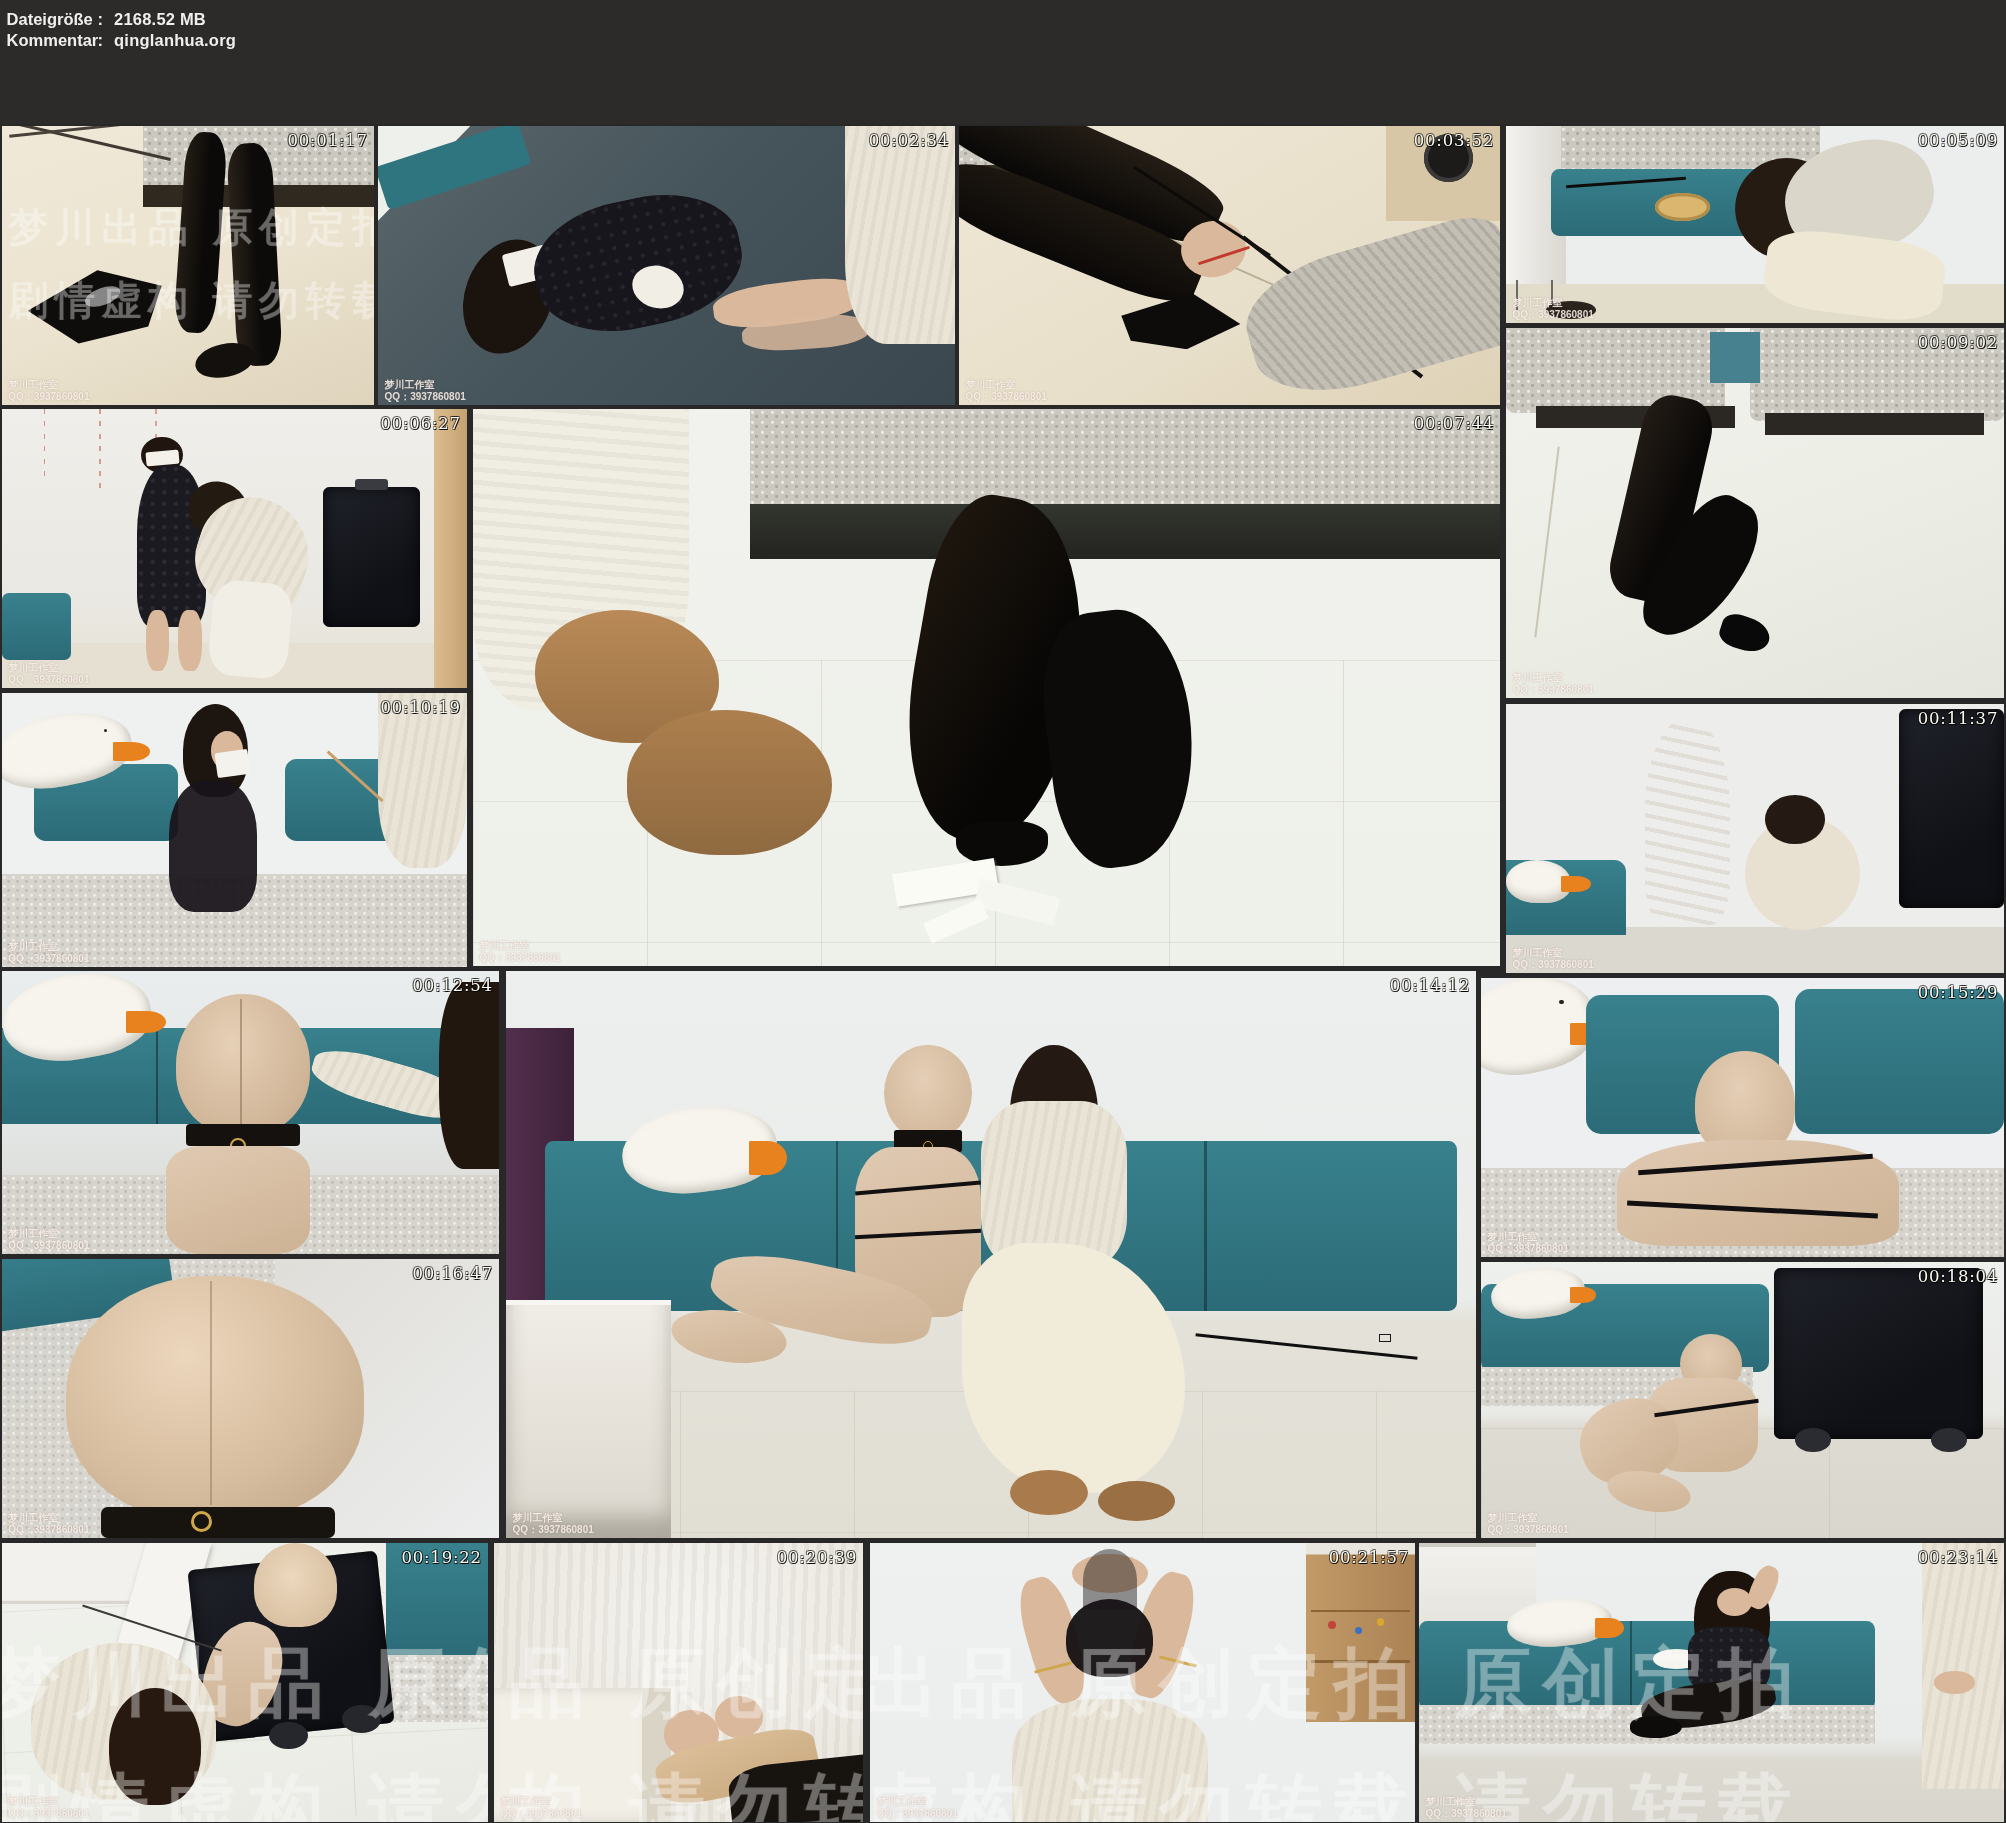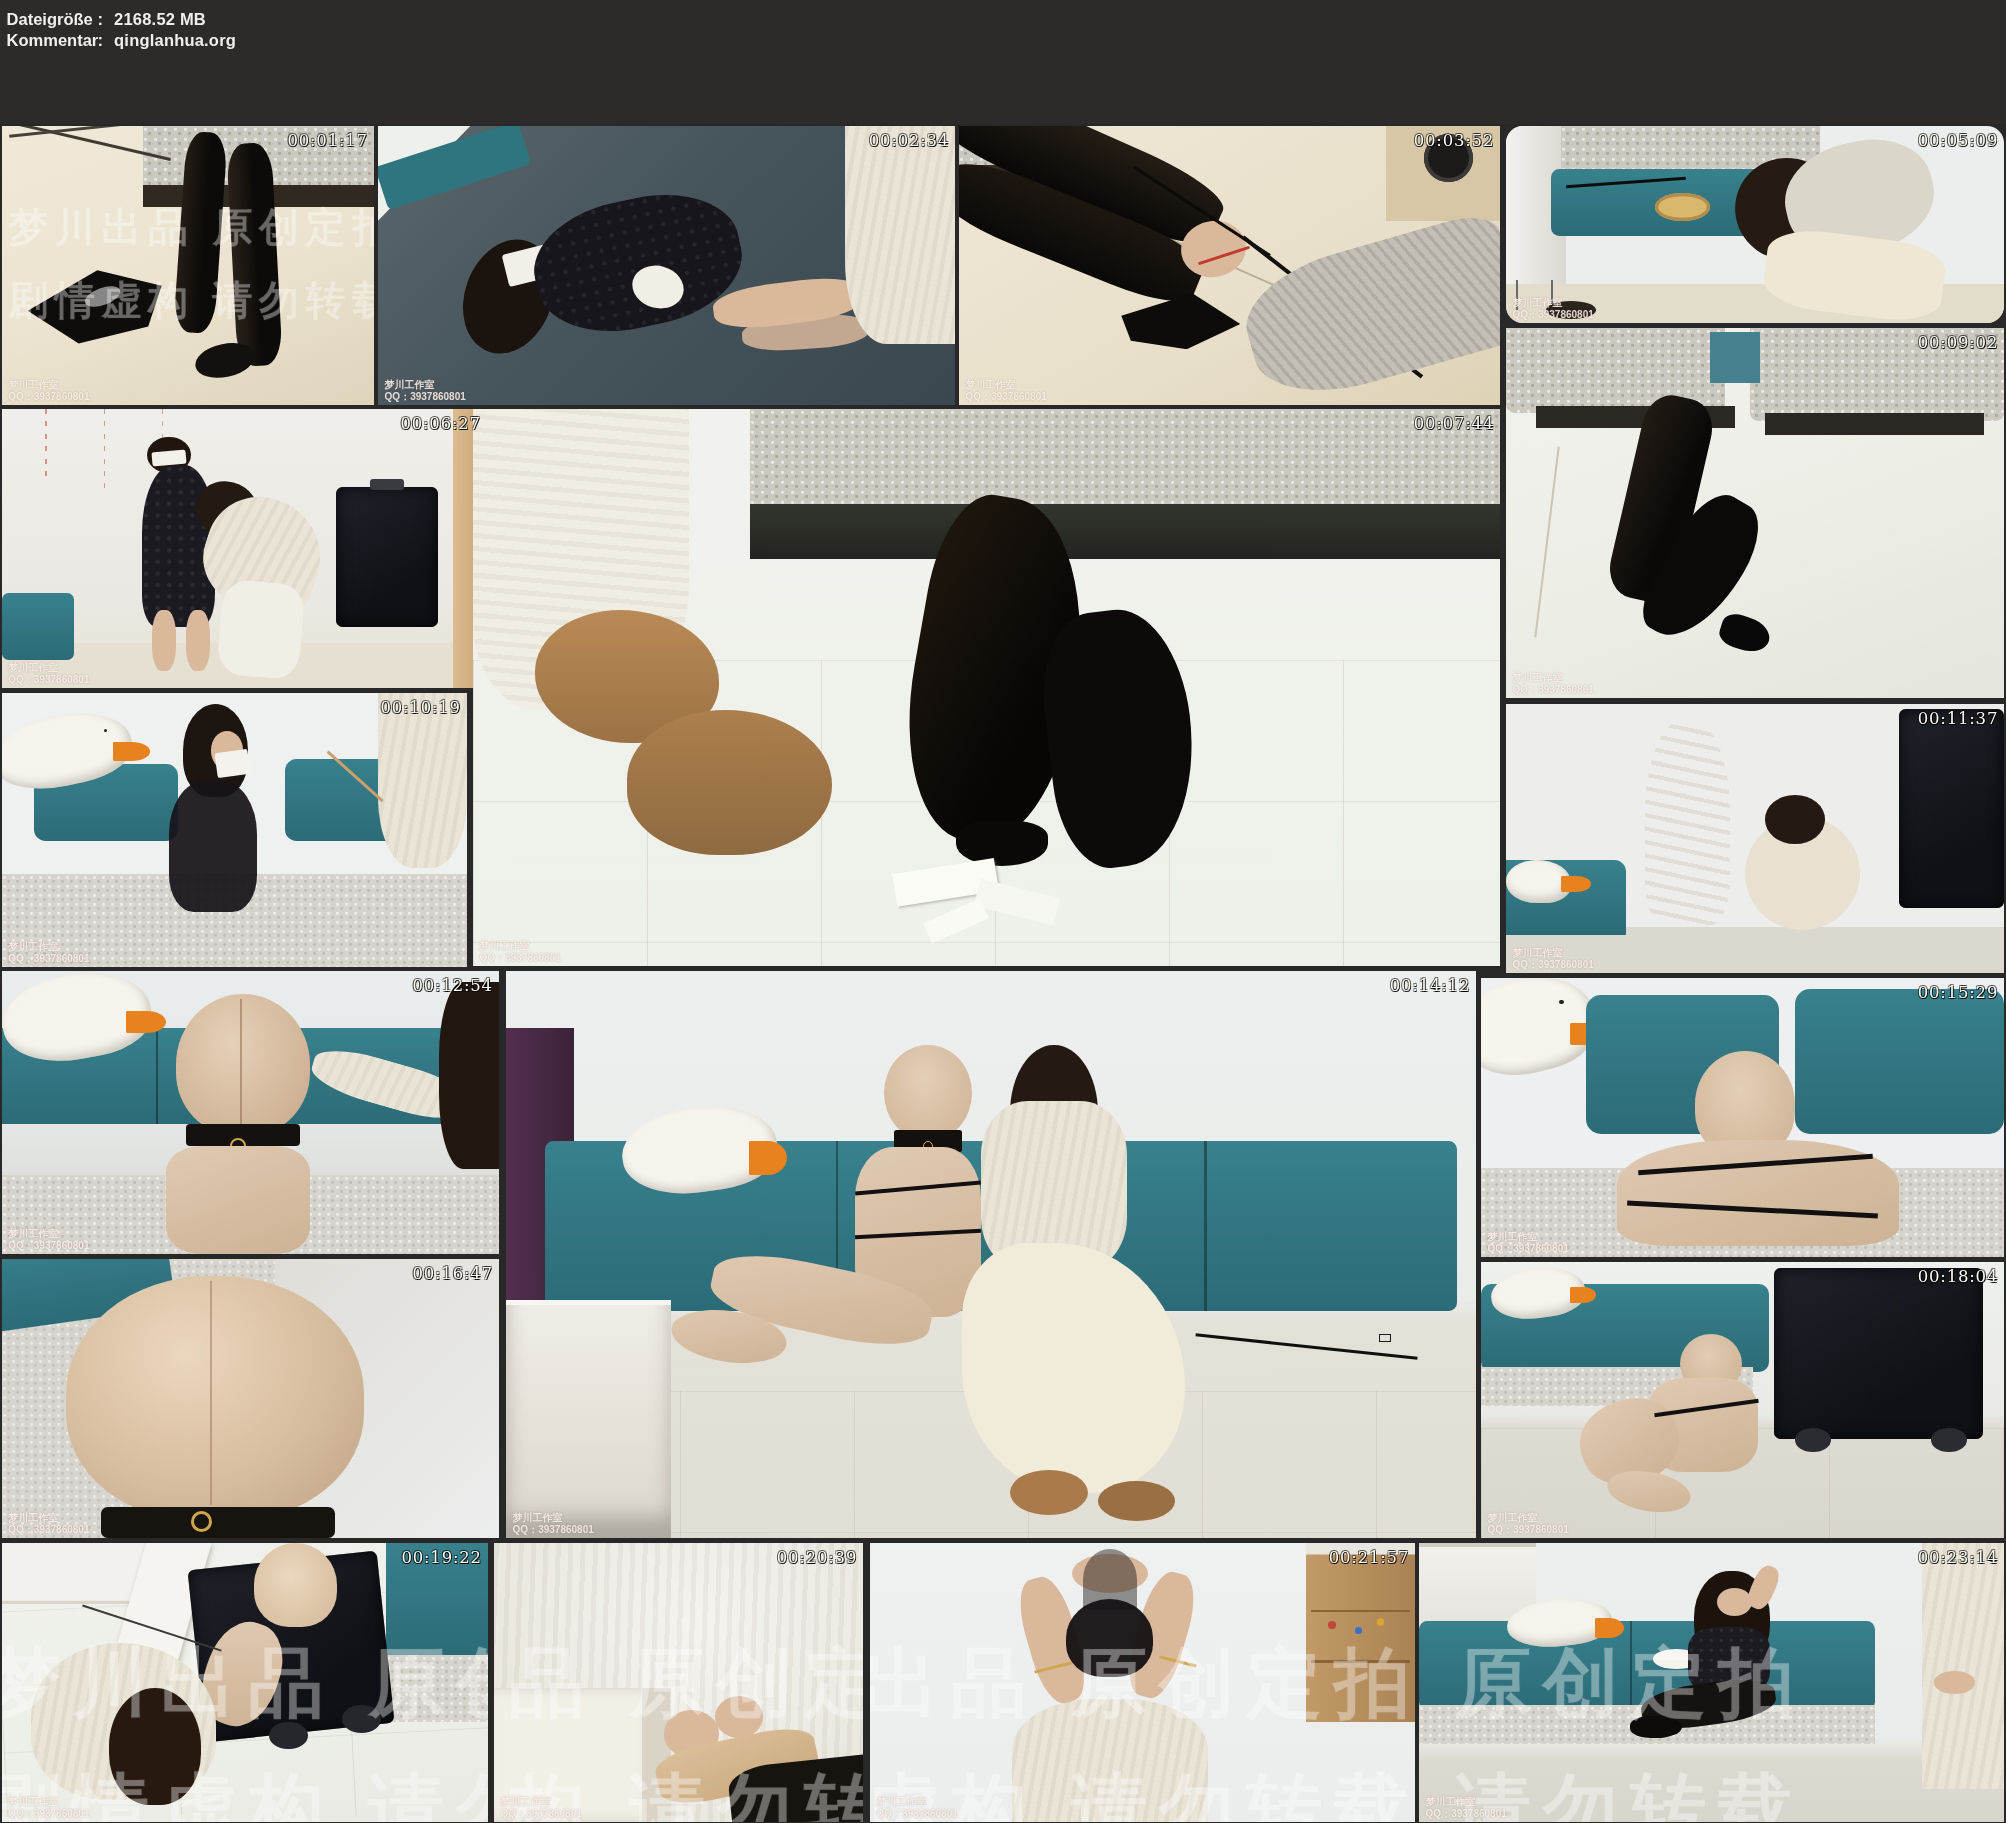--- a/index.html
+++ b/index.html
@@ -110,41 +110,41 @@
     <i class="s" style="left:30%;top:30%;width:30%;height:3.3px;background:#0c0b0a;transform:rotate(33deg);"></i>
     <i class="s" style="left:48%;top:64%;width:42%;height:4.1px;background:#131110;transform:rotate(38deg);"></i>
     <i class="s" style="left:53%;top:42%;width:50%;height:48%;background:#c4bfb5;background-image:repeating-linear-gradient(65deg,rgba(90,85,75,.18) 0 3.3px,transparent 3.3px 9px);border-radius:40% 18% 0 40%;transform:rotate(-16deg);"></i>
     <span class="ts">00:03:52</span>
     <span class="wm">
         <b>梦川工作室</b>
         <b>QQ：3937860801</b>
       </span>
   </div>
 
-  <div class="tile" style="left:1506px;top:126px;width:498px;height:197px;background:#eceded;border-radius:17px;">
+  <div class="tile" style="left:1506px;top:126px;width:498px;height:197px;background:#eceded;">
     <i class="s" style="left:0;bottom:0;width:100%;height:20%;background:#e2dccb;"></i>
     <i class="s" style="left:0;top:0;width:12%;height:80%;background:linear-gradient(90deg,#f3f2ef,#dbd8d1);"></i>
     <i class="s" style="left:2%;top:78%;width:1.7px;height:16%;background:#6b6a66;"></i>
     <i class="s" style="left:9%;top:78%;width:1.7px;height:16%;background:#6b6a66;"></i>
     <i class="s peb" style="left:11%;top:0;width:52%;height:26%;"></i>
     <i class="s teal" style="left:9%;top:22%;width:58%;height:34%;border-radius:8.3px;"></i>
     <i class="s" style="left:12%;top:28%;width:24%;height:3.3px;background:#0e0d0c;transform:rotate(-4deg);"></i>
     <i class="s" style="left:30%;top:34%;width:11%;height:14%;background:#dab66e;border-radius:50%;box-shadow:inset 0 0 0 3.3px #b28c49;"></i>
     <i class="s" style="left:46%;top:16%;width:21%;height:52%;background:#261b13;border-radius:50%;transform:rotate(12deg);"></i>
     <i class="s" style="left:56%;top:8%;width:30%;height:56%;background:#dad6ca;border-radius:46%;transform:rotate(-14deg);"></i>
     <i class="s" style="left:52%;top:56%;width:36%;height:40%;background:#eee7d4;border-radius:32%;transform:rotate(7deg);"></i>
     <i class="s" style="left:8%;bottom:2%;width:10%;height:9%;background:#2a241d;border-radius:50%;"></i>
     <span class="ts">00:05:09</span>
     <span class="wm">
         <b>梦川工作室</b>
         <b>QQ：3937860801</b>
       </span>
   </div>
 
-  <div class="tile" style="left:1.7px;top:409px;width:465px;height:279px;background:linear-gradient(180deg,#efeeea 0%,#eae8e2 70%,#e6e1d3 100%);padding-left:20px;">
+  <div class="tile" style="left:1.7px;top:409px;width:465px;height:279px;background:linear-gradient(180deg,#efeeea 0%,#eae8e2 70%,#e6e1d3 100%);">
     <i class="s" style="left:9%;top:0;width:1.7px;height:26%;background:repeating-linear-gradient(#c2453a 0 5px,transparent 5px 12.4px);opacity:.55;"></i>
     <i class="s" style="left:21%;top:0;width:1.7px;height:30%;background:repeating-linear-gradient(#c2453a 0 5px,transparent 5px 12.4px);opacity:.5;"></i>
     <i class="s" style="left:33%;top:0;width:1.7px;height:22%;background:repeating-linear-gradient(#c2453a 0 5px,transparent 5px 12.4px);opacity:.45;"></i>
     <i class="s" style="left:0;bottom:0;width:100%;height:16%;background:#e5e0d2;"></i>
     <i class="s teal" style="left:0;bottom:10%;width:15%;height:24%;border-radius:6.6px;"></i>
     <i class="s" style="left:30%;top:10%;width:9%;height:13%;background:#20160f;border-radius:50%;"></i>
     <i class="s" style="left:31%;top:15%;width:7%;height:5%;background:#f3f1ea;border-radius:2.5px;transform:rotate(-5deg);"></i>
     <i class="s" style="left:29%;top:20%;width:15%;height:58%;background:#1b1a20;border-radius:42% 42% 20% 20%;background-image:radial-gradient(circle at 4.1px 4.1px,rgba(255,255,255,.08) 1.7px,transparent 2.5px);background-size:11.6px 11.6px;"></i>
     <i class="s skin" style="left:31%;top:72%;width:5%;height:22%;border-radius:40%;"></i>
     <i class="s skin" style="left:38%;top:72%;width:5%;height:22%;border-radius:40%;"></i>

